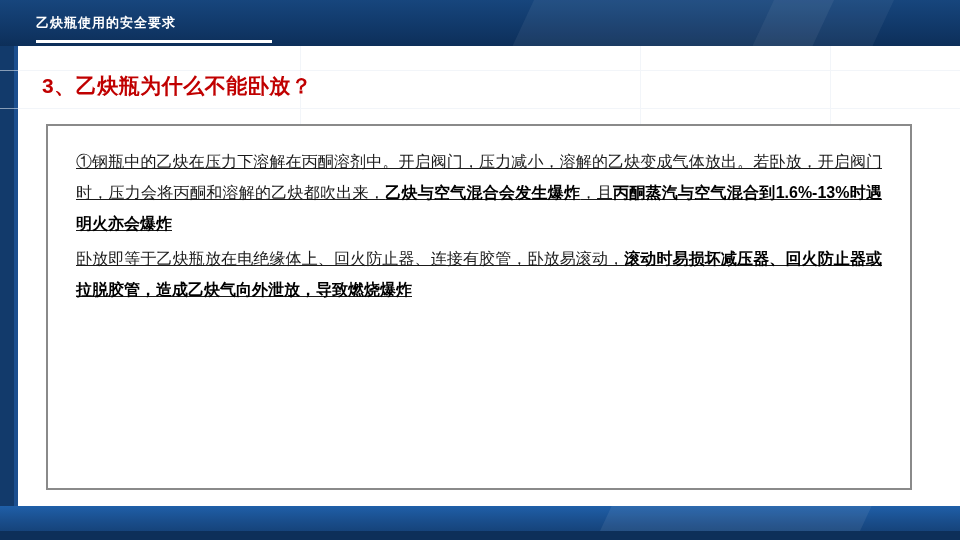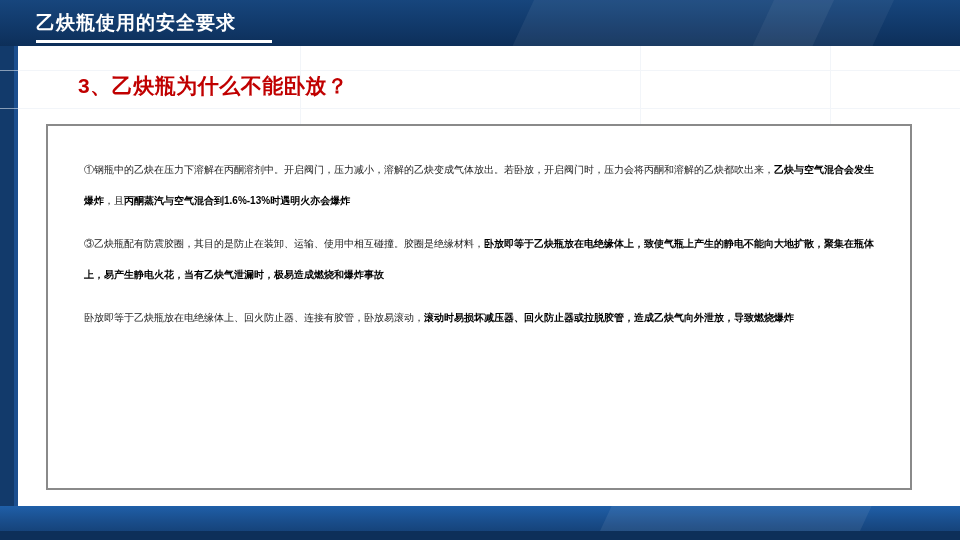--- a/index.html
+++ b/index.html
@@ -63,21 +63,21 @@
     width: 120px;
     height: 140px;
     background: rgba(255,255,255,0.05);
     transform: skewX(-25deg);
   }
   .header-title {
     position: absolute;
     left: 36px;
     top: 10px;
     color: #ffffff;
-    font-size: 19px;
+    font-size: 13px;
     font-weight: bold;
     letter-spacing: 1px;
     line-height: 26px;
     white-space: nowrap;
   }
   .header-underline {
     position: absolute;
     left: 36px;
     top: 40px;
     width: 236px;
@@ -100,42 +100,42 @@
   
   .section-title {
     position: absolute;
     left: 42px;
     top: 72px;
     font-size: 21px;
     font-weight: bold;
     color: #c00000;
     letter-spacing: 0.5px;
     white-space: nowrap;
-    margin-left: 36px;
   }
   
   .content-box {
     position: absolute;
     left: 46px;
     top: 124px;
     width: 866px;
     height: 366px;
     border: 2px solid #8a8a8a;
     background: #ffffff;
     box-sizing: border-box;
   }
   .content-inner {
     padding: 16px 24px 10px 24px;
   }
   .para {
-    font-size: 10px;
+    font-size: 16px;
     line-height: 31px;
     color: #1a1a1a;
     text-align: justify;
-    margin: 12px;
+    margin: 4px;
+    text-decoration: underline;
   }
   .para b {
     font-weight: bold;
     color: #000000;
   }
   
   .footer {
     position: absolute;
     left: 0;
     bottom: 0;
@@ -184,21 +184,20 @@
     <div class="ln" style="left:300px;top:0;width:1px;height:110px;"></div>
     <div class="ln" style="left:640px;top:0;width:1px;height:110px;"></div>
     <div class="ln" style="left:830px;top:0;width:1px;height:110px;"></div>
   </div>
 
   <div class="section-title">3、乙炔瓶为什么不能卧放？</div>
 
   <div class="content-box">
     <div class="content-inner">
       <p class="para"><span>①钢瓶中的乙炔在压力下溶解在丙酮溶剂中。开启阀门，压力减小，溶解的乙炔变成气体放出。若卧放，开启阀门时，压力会将丙酮和溶解的乙炔都吹出来，</span><b>乙炔与空气混合会发生爆炸</b><span>，且</span><b>丙酮蒸汽与空气混合到1.6%-13%时遇明火亦会爆炸</b></p>
-      <p class="para"><span>③乙炔瓶配有防震胶圈，其目的是防止在装卸、运输、使用中相互碰撞。胶圈是绝缘材料，</span><b>卧放即等于乙炔瓶放在电绝缘体上，致使气瓶上产生的静电不能向大地扩散，聚集在瓶体上，易产生静电火花，当有乙炔气泄漏时，极易造成燃烧和爆炸事故</b></p>
       <p class="para"><span>卧放即等于乙炔瓶放在电绝缘体上、回火防止器、连接有胶管，卧放易滚动，</span><b>滚动时易损坏减压器、回火防止器或拉脱胶管，造成乙炔气向外泄放，导致燃烧爆炸</b></p>
     </div>
   </div>
 
   <div class="footer">
     <div class="footer-sheen"></div>
     <div class="footer-dark"></div>
   </div>
 
 </div>

